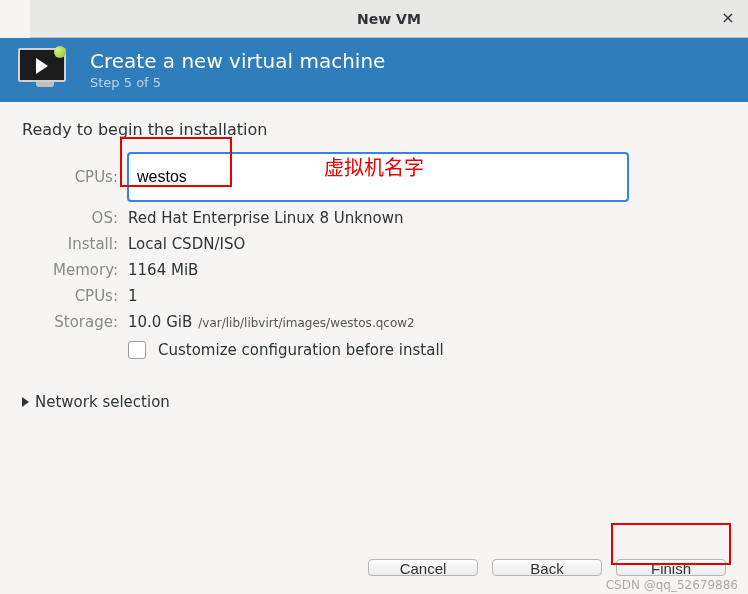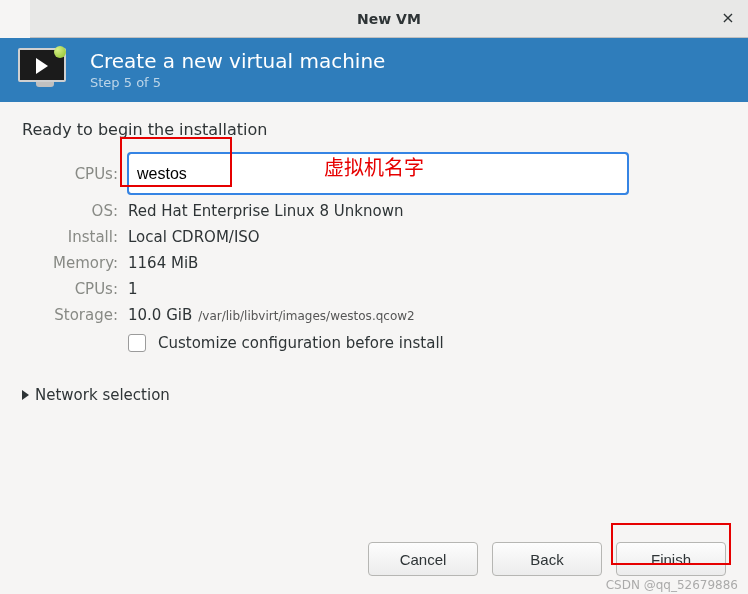--- a/index.html
+++ b/index.html
@@ -101,21 +101,21 @@
       align-items: center;
       font-size: 15px;
     }
     .label {
       text-align: right;
       color: #888a85;
     }
     .value { color: #2e3436; }
     .name-input {
       width: 500px;
-      height: 41px;
+      height: 48px;
       padding: 4px 8px;
       font-size: 16px;
       border: 1px solid #9b9b9b;
       border-radius: 3px;
       outline: 2px solid #3584e4;
       outline-offset: -1px;
       background: #fff;
     }
     .storage-value { display: flex; align-items: baseline; gap: 6px; }
     .storage-path { font-size: 12px; color: #555; }
@@ -149,21 +149,21 @@
     }
     .button-bar {
       position: absolute;
       bottom: 18px;
       right: 22px;
       display: flex;
       gap: 14px;
     }
     .btn {
       min-width: 110px;
-      height: 34px;
+      height: 17px;
       background: linear-gradient(#fdfdfd, #ececec);
       border: 1px solid #b6b6b3;
       border-radius: 4px;
       font-size: 15px;
       color: #2e3436;
       cursor: pointer;
     }
     .annotation-box-1 {
       position: absolute;
       border: 2px solid #e60000;
@@ -222,21 +222,21 @@
   <div class="form-grid">
     <div class="label">CPUs:</div>
     <div>
       <input class="name-input" type="text" value="westos" style="">
     </div>
 
     <div class="label">OS:</div>
     <div class="value">Red Hat Enterprise Linux 8 Unknown</div>
 
     <div class="label">Install:</div>
-    <div class="value">Local CDROM/ISO</div>
+    <div class="value">Local CSDN/ISO</div>
 
     <div class="label">Memory:</div>
     <div class="value">1164 MiB</div>
 
     <div class="label">CPUs:</div>
     <div class="value">1</div>
 
     <div class="label">Storage:</div>
     <div class="value storage-value">
       <span>10.0 GiB</span>

